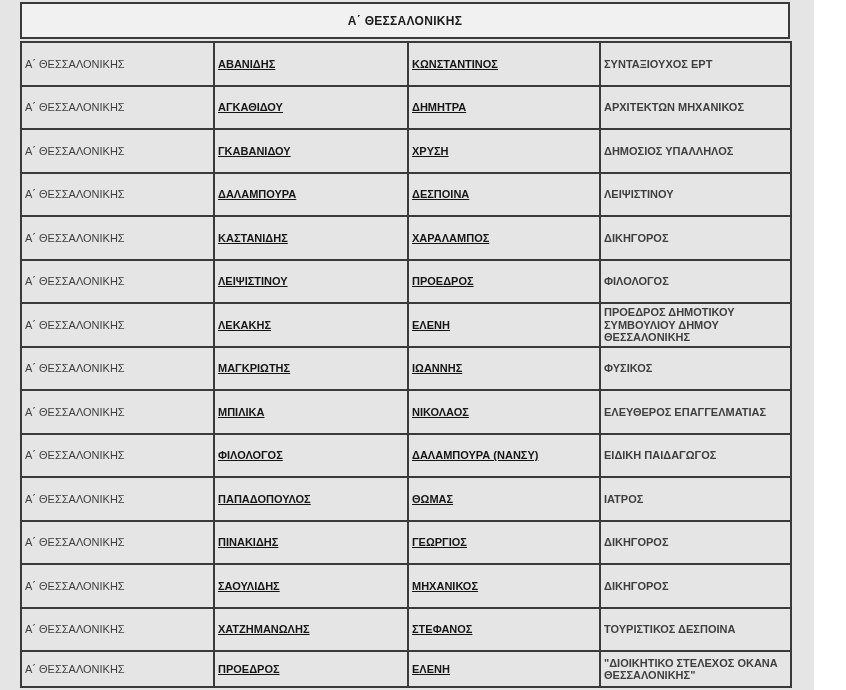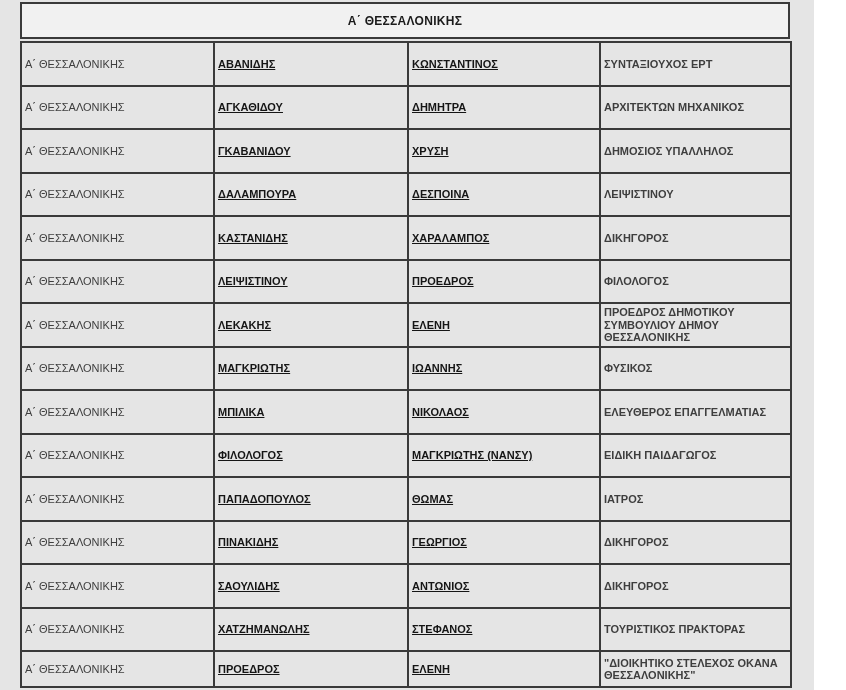--- a/index.html
+++ b/index.html
@@ -119,46 +119,46 @@
   </tr>
         <tr class="row">
     <td class="cell-region">Α΄ ΘΕΣΣΑΛΟΝΙΚΗΣ</td>
     <td class="cell-surname">ΜΠΙΛΙΚΑ</td>
     <td class="cell-firstname">ΝΙΚΟΛΑΟΣ</td>
     <td class="cell-profession">ΕΛΕΥΘΕΡΟΣ ΕΠΑΓΓΕΛΜΑΤΙΑΣ</td>
   </tr>
         <tr class="row">
     <td class="cell-region">Α΄ ΘΕΣΣΑΛΟΝΙΚΗΣ</td>
     <td class="cell-surname">ΦΙΛΟΛΟΓΟΣ</td>
-    <td class="cell-firstname">ΜΑΓΚΡΙΩΤΗΣ (ΝΑΝΣΥ)</td>
+    <td class="cell-firstname">ΔΑΛΑΜΠΟΥΡΑ (ΝΑΝΣΥ)</td>
     <td class="cell-profession">ΕΙΔΙΚΗ ΠΑΙΔΑΓΩΓΟΣ</td>
   </tr>
         <tr class="row">
     <td class="cell-region">Α΄ ΘΕΣΣΑΛΟΝΙΚΗΣ</td>
     <td class="cell-surname">ΠΑΠΑΔΟΠΟΥΛΟΣ</td>
     <td class="cell-firstname">ΘΩΜΑΣ</td>
     <td class="cell-profession">ΙΑΤΡΟΣ</td>
   </tr>
         <tr class="row">
     <td class="cell-region">Α΄ ΘΕΣΣΑΛΟΝΙΚΗΣ</td>
     <td class="cell-surname">ΠΙΝΑΚΙΔΗΣ</td>
     <td class="cell-firstname">ΓΕΩΡΓΙΟΣ</td>
     <td class="cell-profession">ΔΙΚΗΓΟΡΟΣ</td>
   </tr>
         <tr class="row">
     <td class="cell-region">Α΄ ΘΕΣΣΑΛΟΝΙΚΗΣ</td>
     <td class="cell-surname">ΣΑΟΥΛΙΔΗΣ</td>
-    <td class="cell-firstname">ΑΝΤΩΝΙΟΣ</td>
+    <td class="cell-firstname">ΜΗΧΑΝΙΚΟΣ</td>
     <td class="cell-profession">ΔΙΚΗΓΟΡΟΣ</td>
   </tr>
         <tr class="row">
     <td class="cell-region">Α΄ ΘΕΣΣΑΛΟΝΙΚΗΣ</td>
     <td class="cell-surname">ΧΑΤΖΗΜΑΝΩΛΗΣ</td>
     <td class="cell-firstname">ΣΤΕΦΑΝΟΣ</td>
-    <td class="cell-profession">ΤΟΥΡΙΣΤΙΚΟΣ ΠΡΑΚΤΟΡΑΣ</td>
+    <td class="cell-profession">ΤΟΥΡΙΣΤΙΚΟΣ ΔΕΣΠΟΙΝΑ</td>
   </tr>
         <tr class="row">
     <td class="cell-region">Α΄ ΘΕΣΣΑΛΟΝΙΚΗΣ</td>
     <td class="cell-surname">ΠΡΟΕΔΡΟΣ</td>
     <td class="cell-firstname">ΕΛΕΝΗ</td>
     <td class="cell-profession">"ΔΙΟΙΚΗΤΙΚΟ ΣΤΕΛΕΧΟΣ ΟΚΑΝΑ ΘΕΣΣΑΛΟΝΙΚΗΣ"</td>
   </tr>
       </tbody>
   </table>
 

